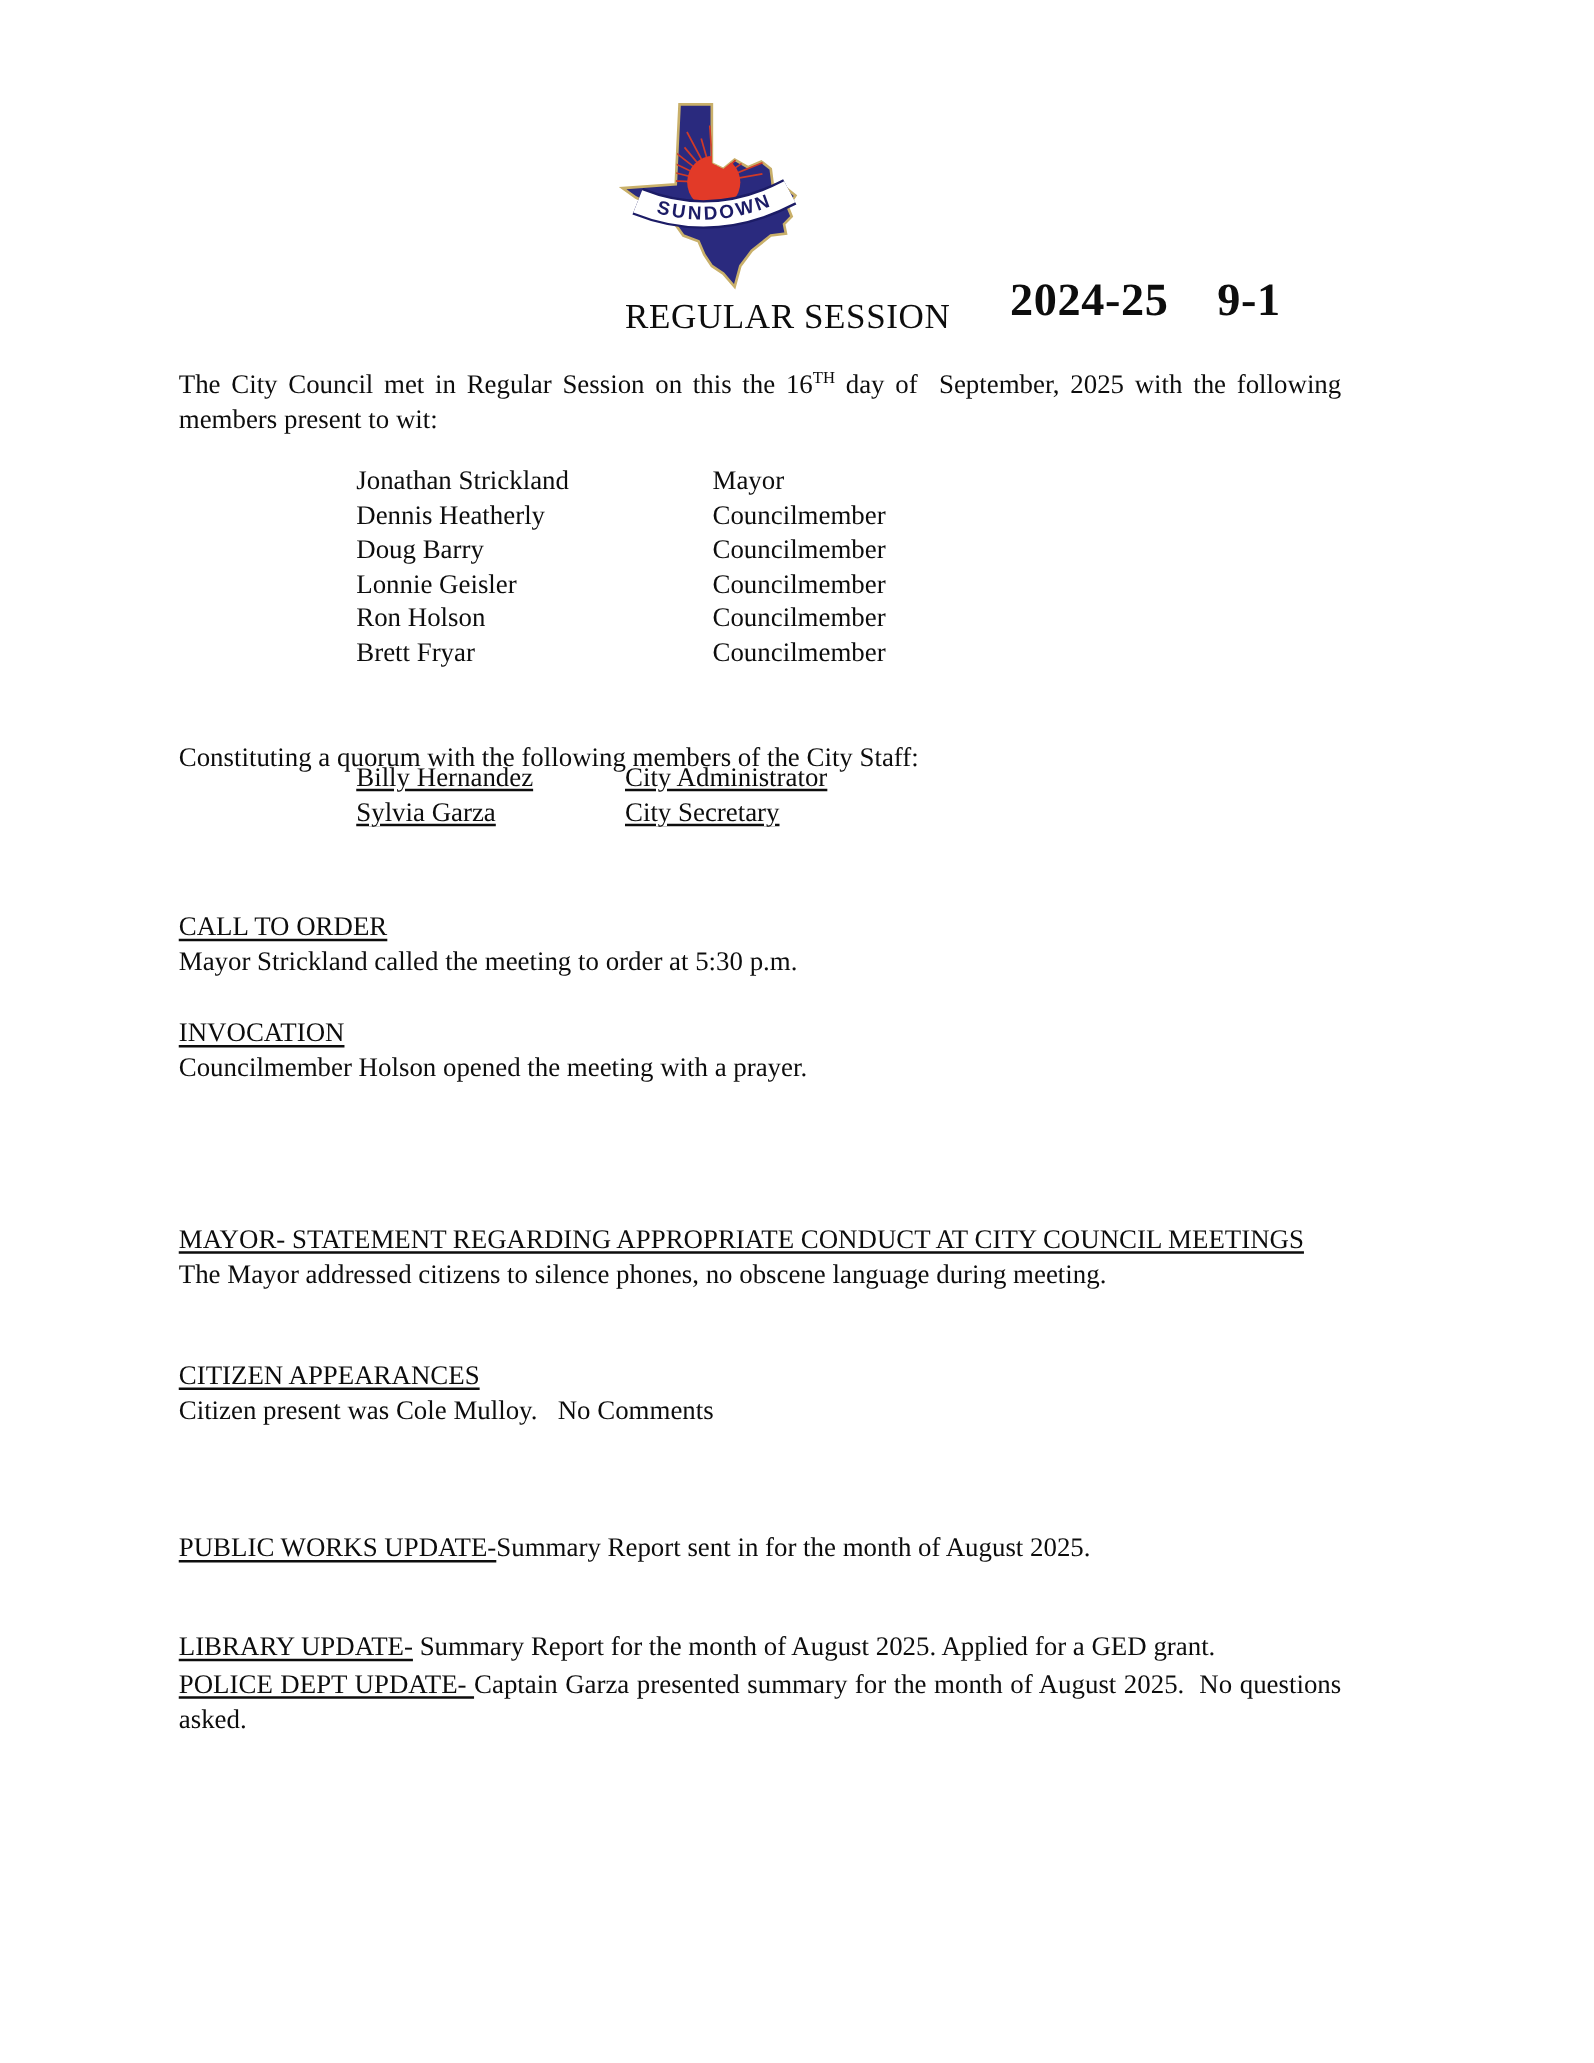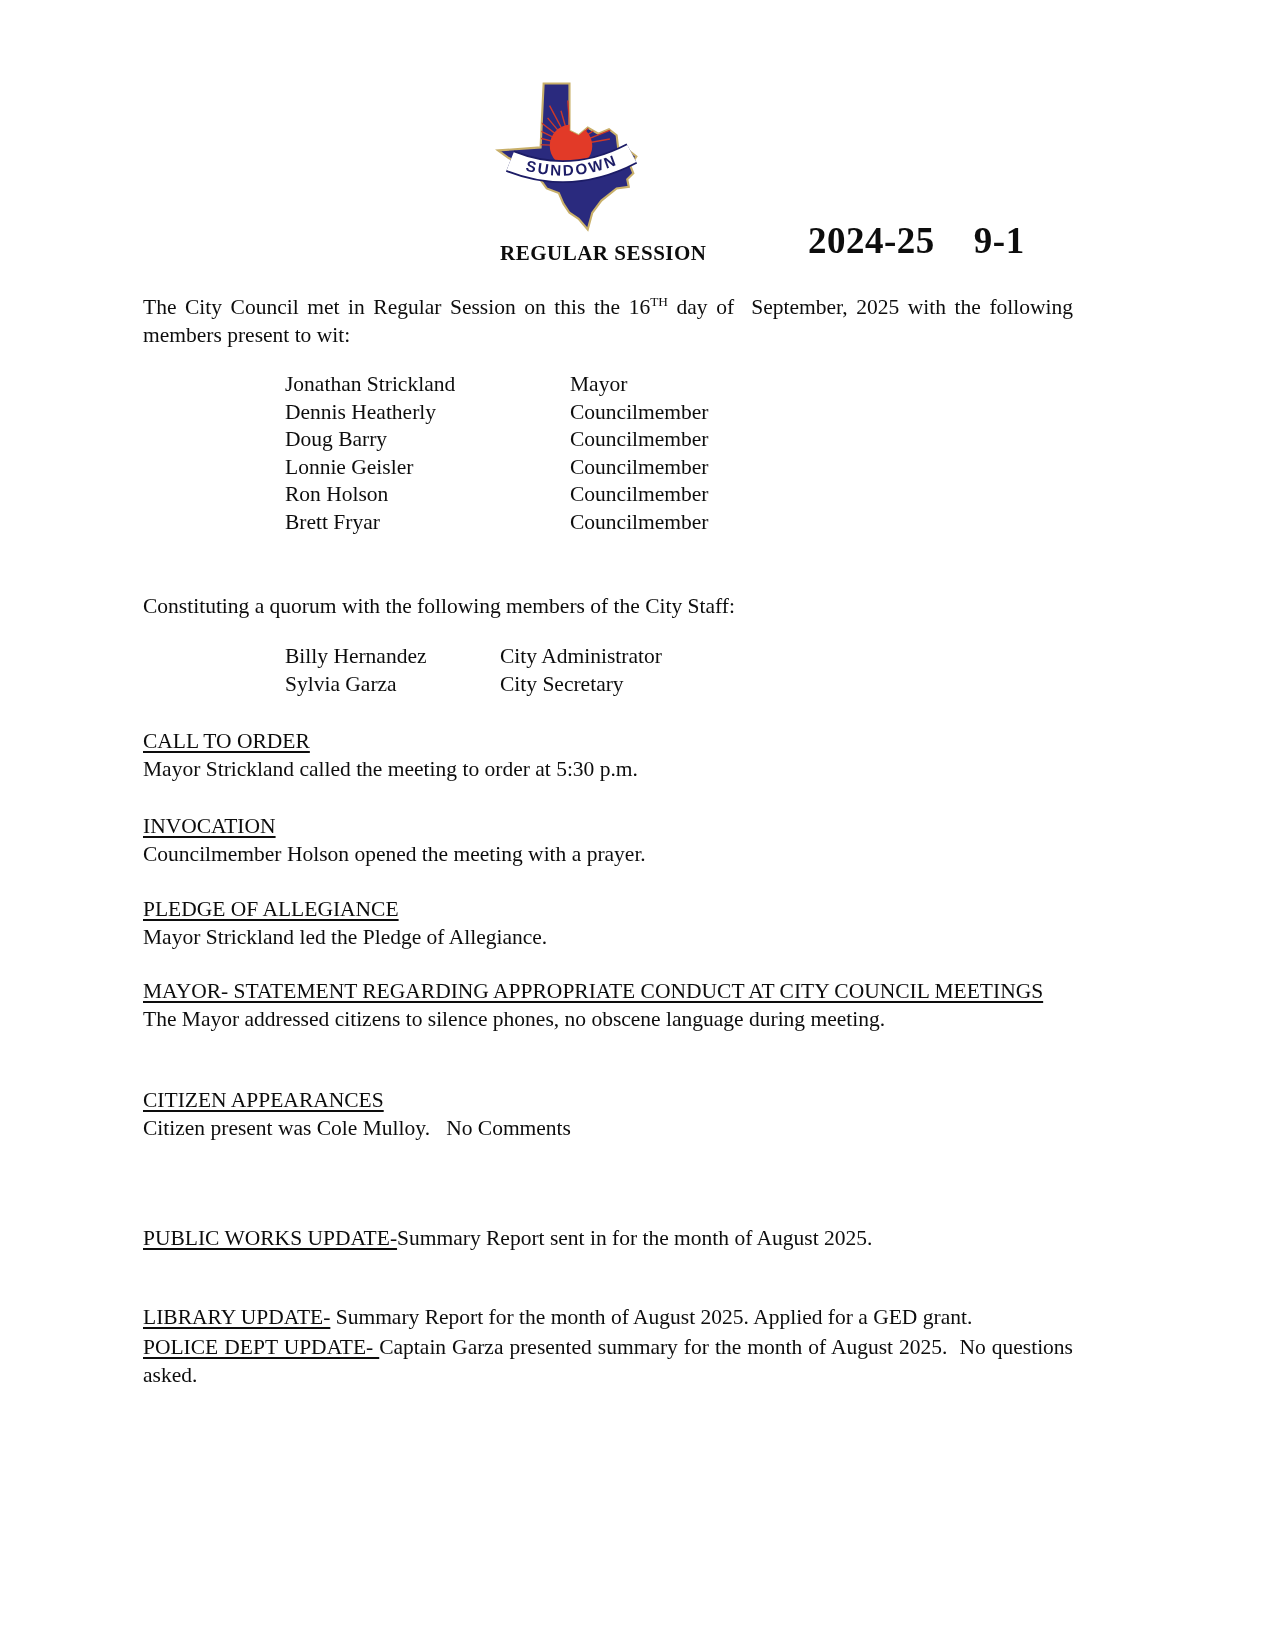--- a/index.html
+++ b/index.html
@@ -17,21 +17,21 @@
   .abs{position:absolute;}
   .t{white-space:pre-wrap;}
   .just{text-align:justify;}
   .u{text-decoration:underline;text-decoration-thickness:1.8px;text-underline-offset:3px;}
   .content{left:143px;width:930px;}
   .doc-number{
     left:808px;top:193px;
     font-weight:bold;font-size:37px;line-height:44px;
     white-space:pre;letter-spacing:0.5px;margin-top:26px;
   }
-  .session-title{left:500px;top:240px;font-size:21px;letter-spacing:0.5px;font-weight:bold;}
+  .session-title{left:500px;top:240px;font-size:28px;letter-spacing:0.5px;}
   .logo-box{left:495px;top:73px;width:152px;height:164px;}
   .pairs{display:grid;row-gap:0;}
   .pair-row{display:grid;}
   .members .pair-row{grid-template-columns:285px auto;}
   .staff .pair-row{grid-template-columns:215px auto;}
   .sec-head{display:block;}
 </style>
 </head>
 <body>
 
@@ -104,45 +104,41 @@
       <span>Councilmember</span>
     </div>
     <div class="pair-row">
       <span>Brett Fryar</span>
       <span>Councilmember</span>
     </div>
   </div>
 
   <div class="abs content t" style="top:593px;">Constituting a quorum with the following members of the City Staff:</div>
 
-  <div class="abs pairs staff" style="left:285px;top:643px;width:640px;">
+  <div class="abs pairs staff" style="left:285px;top:609px;width:640px;text-decoration:underline;">
     <div class="pair-row">
       <span>Billy Hernandez</span>
       <span>City Administrator</span>
     </div>
     <div class="pair-row">
       <span>Sylvia Garza</span>
       <span>City Secretary</span>
     </div>
   </div>
 
   <div class="abs content" style="top:728px;">
     <span class="u sec-head t">CALL TO ORDER</span>
     <div class="t">Mayor Strickland called the meeting to order at 5:30 p.m.</div>
   </div>
 
   <div class="abs content" style="top:813px;">
     <span class="u sec-head t">INVOCATION</span>
     <div class="t">Councilmember Holson opened the meeting with a prayer.</div>
   </div>
 
-  <div class="abs content" style="top:896px;">
-    <span class="u sec-head t">PLEDGE OF ALLEGIANCE</span>
-    <div class="t">Mayor Strickland led the Pledge of Allegiance.</div>
-  </div>
 
   <div class="abs content" style="top:978px;">
     <div class="just">
       <span class="u t">MAYOR- STATEMENT REGARDING APPROPRIATE CONDUCT AT CITY COUNCIL MEETINGS</span>
     </div>
     <div class="t just">The Mayor addressed citizens to silence phones, no obscene language during meeting.</div>
   </div>
 
   <div class="abs content" style="top:1087px;">
     <span class="u sec-head t">CITIZEN APPEARANCES</span>

